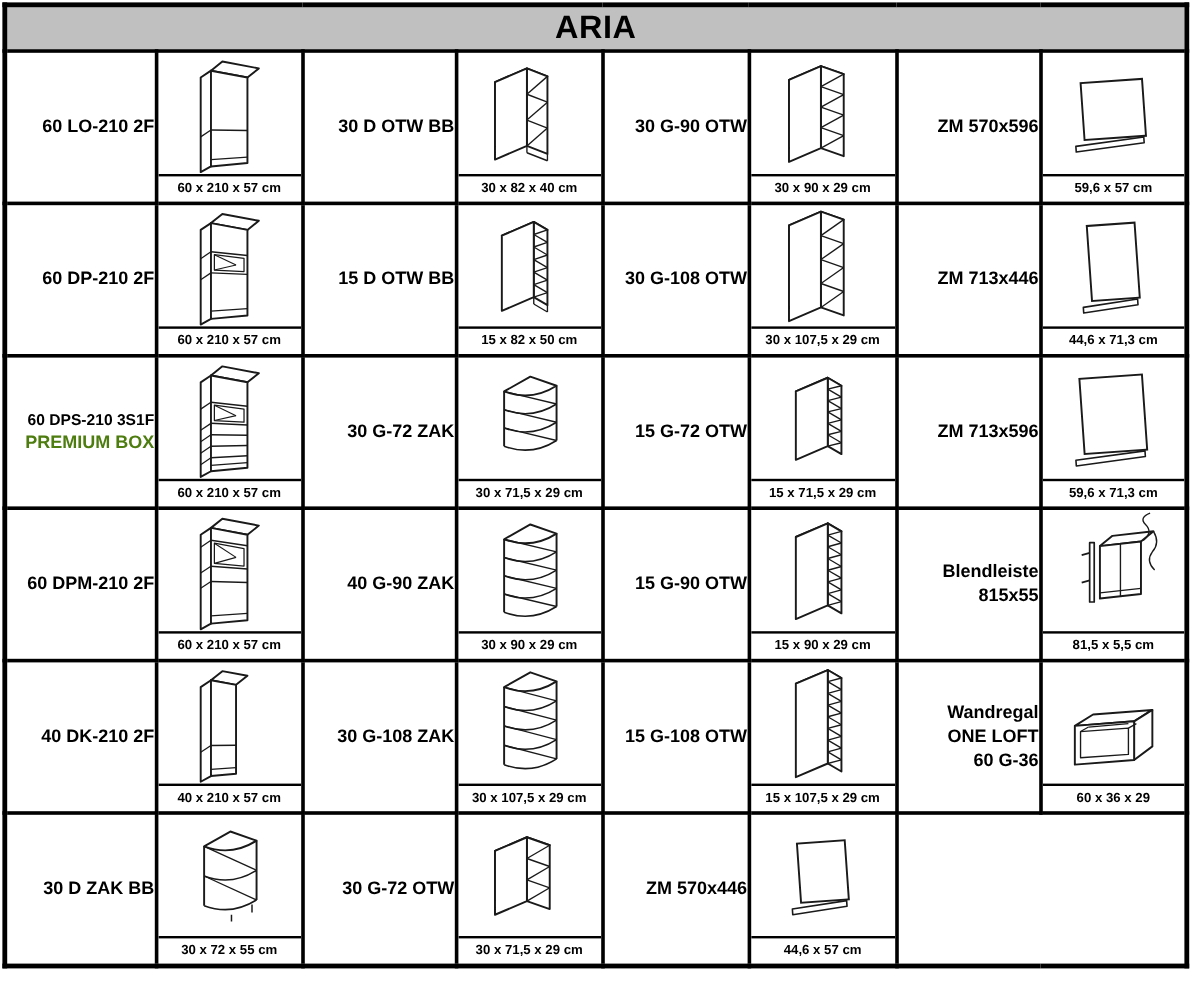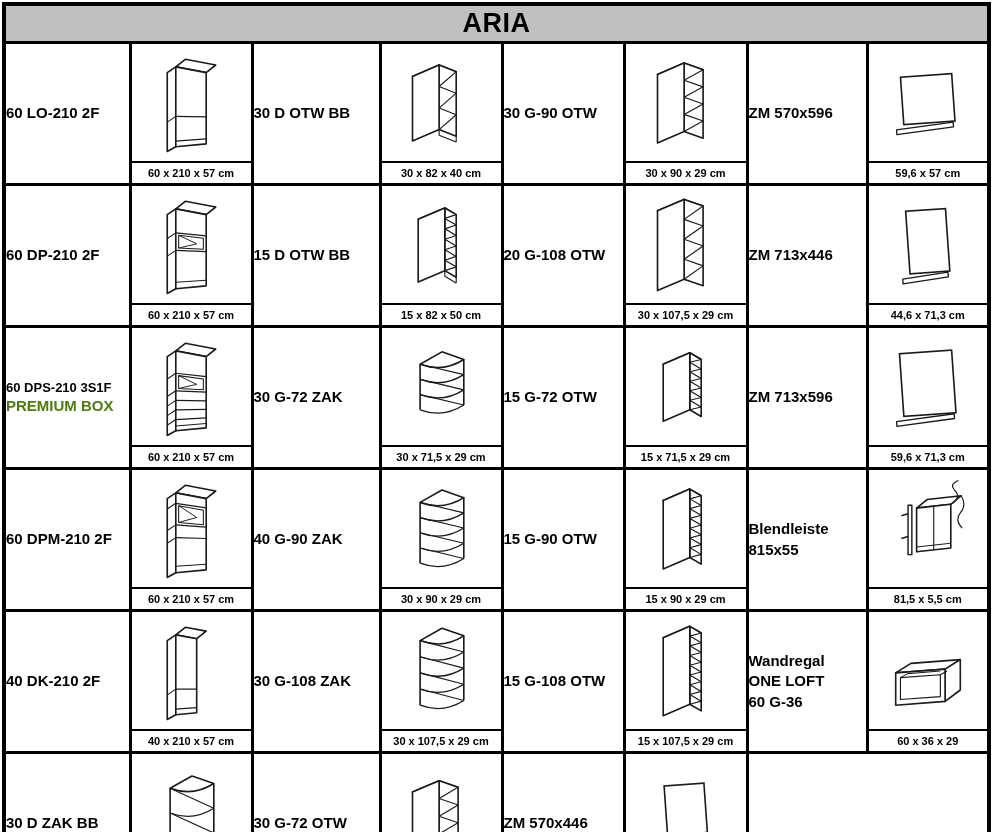--- a/index.html
+++ b/index.html
@@ -3,25 +3,25 @@
 <meta charset="utf-8">
 <style>
   html,body{margin:0;padding:0;background:#fff;}
   body{font-family:"Liberation Sans", sans-serif; color:#000;}
   .sheet{width:993px;height:832px;box-sizing:border-box;background:#fff;padding:2px;}
   table{border-collapse:collapse;table-layout:fixed;width:989px;border:4px solid #000;background:#fff;}
   td,th{border:3px solid #000;padding:0;overflow:hidden;}
   tr.title-row th{height:35px;background:#c0c0c0;font-size:27px;font-weight:700;text-align:center;letter-spacing:.5px;}
   tr.head-row th{height:18px;background:#d4d4d4;font-size:15px;font-weight:400;text-align:center;}
   tr.body-row{height:127px;}
-  td.art{text-align:left;vertical-align:middle;font-weight:700;font-size:15px;line-height:1.35;background:#fff;}
+  td.art{text-align:right;vertical-align:middle;font-weight:700;font-size:15px;line-height:1.35;background:#fff;}
   td.art .line{white-space:nowrap;}
   td.art .line.small{font-size:13px;}
   td.skz{vertical-align:top;background:#fff;}
-  .skz-inner{display:flex;flex-direction:column;height:139px;text-align:center;}
+  .skz-inner{display:flex;flex-direction:column;height:123px;text-align:center;}
   .sketch{flex:1;display:flex;align-items:center;justify-content:center;overflow:hidden;}
   .sketch svg{width:114px;height:100px;display:block;}
   .dims{height:20px;flex:0 0 20px;border-top:2px solid #000;display:flex;align-items:center;justify-content:center;font-size:11px;font-weight:600;white-space:nowrap;}
   td.empty{background:#fff;}
 </style>
 </head>
 <body>
 
 <div class="sheet">
   <table>
@@ -169,21 +169,21 @@
                   <line x1="64" y1="79" x2="76" y2="75" stroke="#1a1a1a" stroke-width="1.2"></line>
                   <line x1="64" y1="79" x2="64" y2="85" stroke="#1a1a1a" stroke-width="1.2"></line>
                   <line x1="64" y1="85" x2="76" y2="92" stroke="#1a1a1a" stroke-width="1.2"></line>
                   <line x1="76" y1="86" x2="76" y2="92" stroke="#1a1a1a" stroke-width="1.2"></line>
                 </svg>
               </div>
               <div class="dims">15 x 82 x 50 cm</div>
             </div>
           </td>
           <td class="art">
-            <div class="line">20 G-108 OTW</div>
+            <div class="line">30 G-108 OTW</div>
           </td>
           <td class="skz">
             <div class="skz-inner">
               <div class="sketch">
                 <svg viewBox="0 0 120 104" xmlns="http://www.w3.org/2000/svg">
                   <polygon points="30,16 58,4 78,11 50,23" fill="#fff" stroke="#1a1a1a" stroke-width="1.7" stroke-linejoin="round"></polygon>
                   <polygon points="58,4 78,11 78,95 58,88" fill="#fff" stroke="#1a1a1a" stroke-width="1.7" stroke-linejoin="round"></polygon>
                   <polygon points="30,16 58,4 58,88 30,100" fill="#fff" stroke="#1a1a1a" stroke-width="1.7" stroke-linejoin="round"></polygon>
                   <line x1="58" y1="25" x2="78" y2="32" stroke="#1a1a1a" stroke-width="1.2"></line>
                   <line x1="58" y1="46" x2="78" y2="53" stroke="#1a1a1a" stroke-width="1.2"></line>

